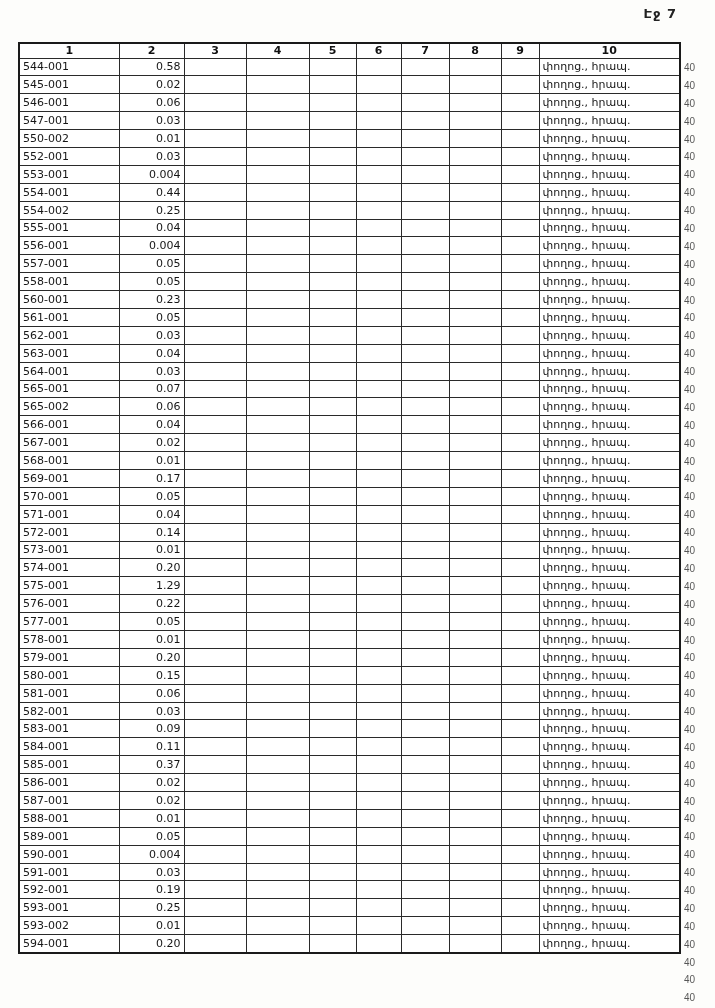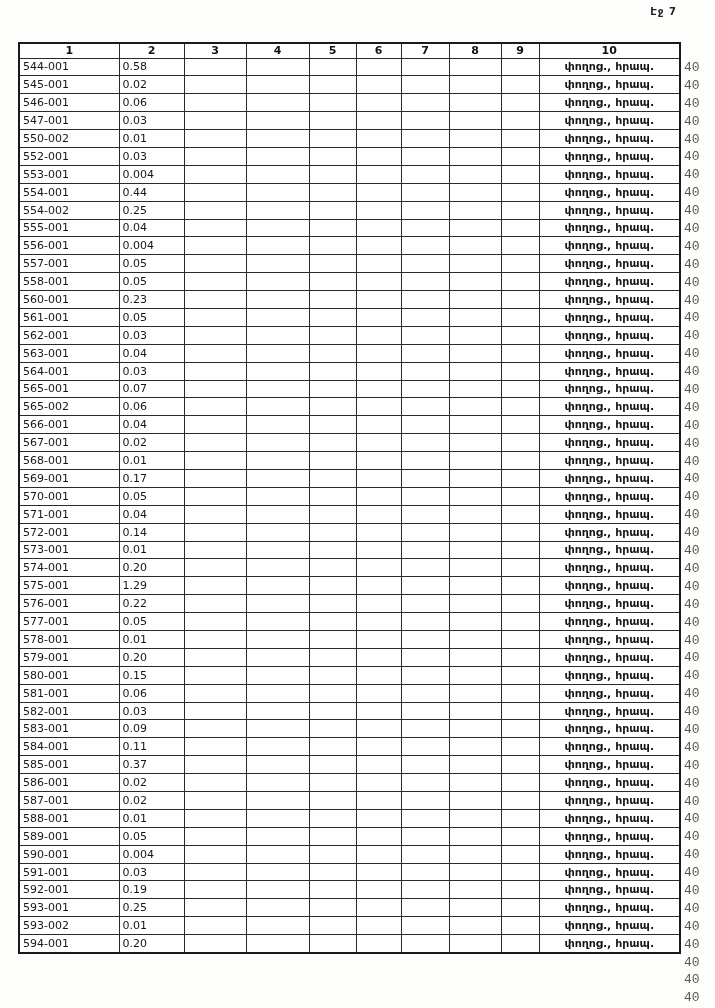--- a/index.html
+++ b/index.html
@@ -12,21 +12,21 @@
     position: relative;
     background: #fdfdfb;
     font-family: "DejaVu Sans", "Liberation Sans", sans-serif;
     color: #1b1b1b;
     overflow: hidden;
   }
   .page-label {
     position: absolute;
     top: 6px;
     right: 38px;
-    font-size: 10px;
+    font-size: 13px;
     font-weight: bold;
     color: #222;
     letter-spacing: 1px;
   }
   table.grid {
     position: absolute;
     left: 18px;
     top: 42px;
     width: 661px;
     border-collapse: collapse;
@@ -49,50 +49,49 @@
     text-align: center;
     color: #111;
   }
   table.grid td {
     height: 17.9px;
     font-size: 11px;
     line-height: 1;
     color: #161616;
   }
   td.c-code { text-align: left; }
-  td.c-val  { text-align: left; margin-top: 44px; }
+  td.c-val  { text-align: right; margin-top: 44px; }
   td.c-street {
-    text-align: center;
+    text-align: left;
     font-size: 10px;
     padding-left: 2px;
-    font-weight: bold;
   }
   col.w1  { width: 100px; }
   col.w2  { width: 65px; }
   col.w3  { width: 62px; }
   col.w4  { width: 63px; }
   col.w5  { width: 47px; }
   col.w6  { width: 45px; }
   col.w7  { width: 48px; }
   col.w8  { width: 52px; }
   col.w9  { width: 38px; }
   col.w10 { width: 141px; }
   .margin-notes {
     position: absolute;
     left: 684px;
     top: 59px;
     width: 28px;
   }
   .margin-note {
     height: 17.9px;
-    font-size: 13px;
+    font-size: 10px;
     line-height: 17.9px;
     color: #3a3a3a;
     opacity: 0.85;
-    font-family: Liberation Mono, monospace;
+    font-family: Liberation Sans, sans-serif;
   }
 </style>
 </head>
 <body>
 
 <div class="page-label">Էջ 7</div>
 
 <table class="grid">
   <colgroup>
     <col class="w1">

